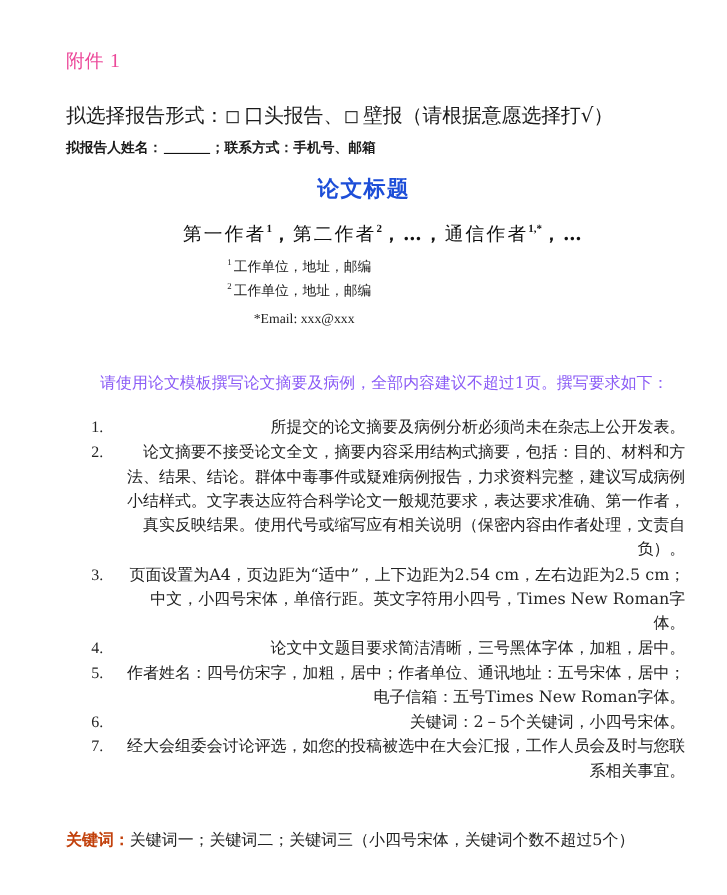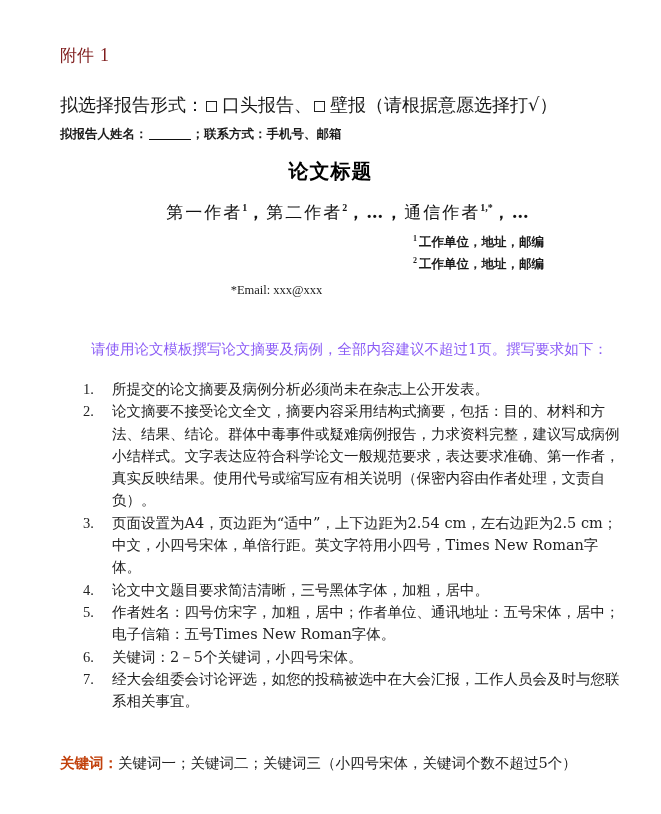--- a/index.html
+++ b/index.html
@@ -12,21 +12,21 @@
     body {
       font-family: "DejaVu Serif", "Liberation Serif", serif;
       color: #1a1a1a;
       position: relative;
     }
     .abs { position: absolute; white-space: nowrap; }
 
     .attachment-label {
       left: 60px; top: 44px;
       font-size: 17px;
-      color: #7f1d1d;
+      color: #ec4899;
       font-family: "DejaVu Sans", sans-serif;
     }
     .attachment-label .num { font-family: "Liberation Serif", serif; font-size: 18px; margin-left: 6px; }
 
     .report-form {
       left: 60px; top: 93px;
       font-size: 18px;
     }
     .checkbox {
       display: inline-block;
@@ -49,38 +49,37 @@
       vertical-align: -2px;
       margin: 0 1px;
     }
 
     .paper-title {
       left: 0; width: 661px; top: 158px;
       text-align: center;
       font-size: 20px;
       font-weight: bold;
       font-family: "DejaVu Sans", sans-serif;
-      color: #000000;
+      color: #1d4ed8;
       letter-spacing: 1px;
     }
     .authors {
       left: 0; width: 661px; top: 201px;
       text-align: center;
       font-size: 17px;
       color: #111;
       letter-spacing: 2px;
       padding-left: 36px;
     }
     .authors sup { font-size: 10px; font-weight: bold; letter-spacing: 0; vertical-align: 7px; font-family: "Liberation Serif", serif; }
     .authors .sep { font-weight: bold; }
     .affil {
       left: 0; width: 544px;
-      text-align: right;
+      text-align: center;
       font-size: 12.5px;
-      font-weight: bold;
     }
     .affil sup { font-size: 8px; vertical-align: 5px; margin-right: 2px; font-family: "Liberation Serif", serif; }
     .affil-1 { top: 234px; }
     .affil-2 { top: 256px; }
     .email {
       left: 0; width: 553px; top: 283px;
       text-align: center;
       font-size: 12.5px;
       font-family: "Liberation Serif", serif;
     }
@@ -102,21 +101,21 @@
       line-height: 22.3px;
       color: #222;
       list-style: none;
     }
     .req-item { display: flex; }
     .req-num {
       flex: 0 0 29px;
       font-family: "Liberation Serif", serif;
       font-size: 14.5px;
     }
-    .req-text { flex: 1; }
+    .req-text { flex: 1; text-align: right; }
 
     .keywords {
       left: 60px; top: 754px;
       font-size: 14.5px;
       color: #222;
     }
     .keywords .kw-label { font-weight: bold; font-family: "DejaVu Sans", sans-serif; color: #c2410c; }
   </style>
 </head>
 <body>

